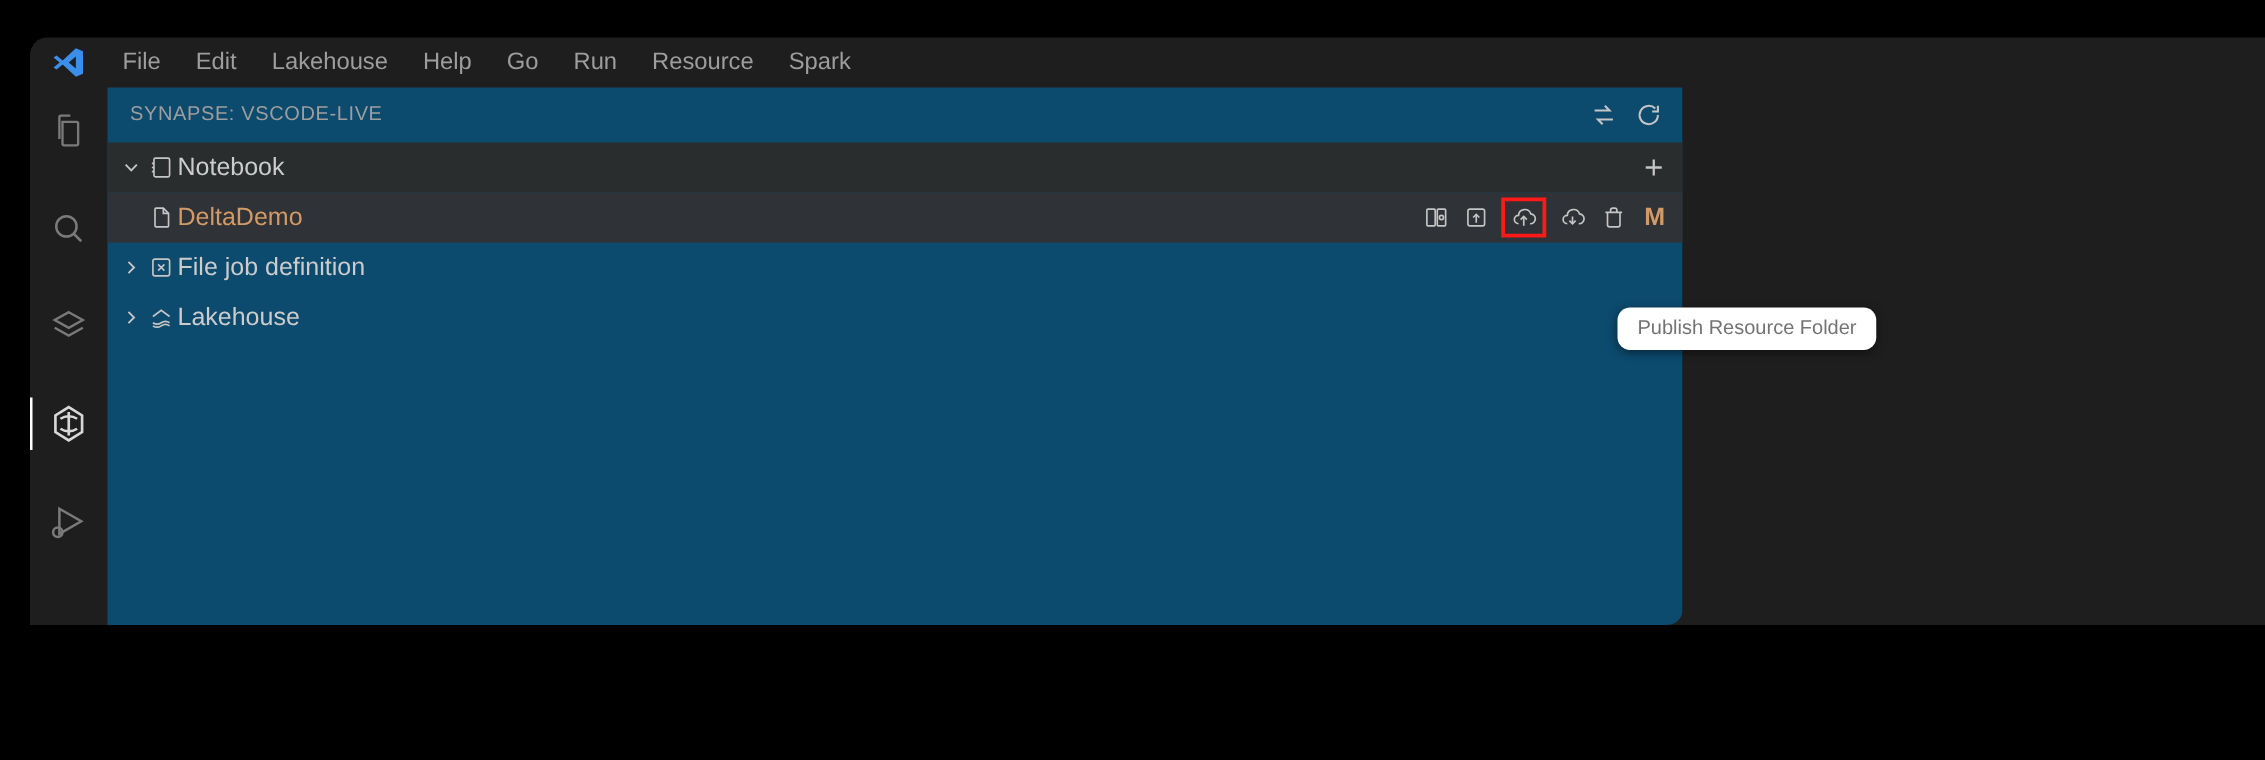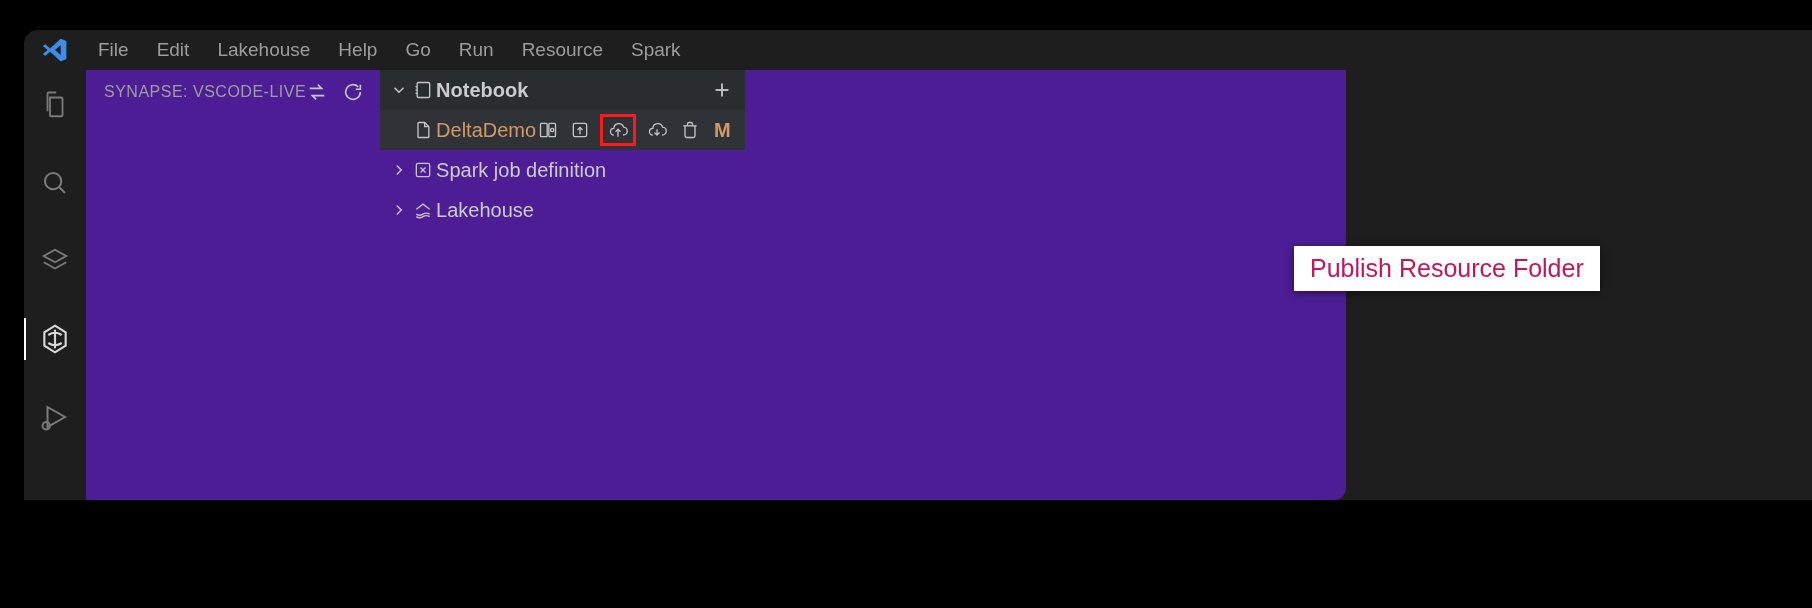--- a/index.html
+++ b/index.html
@@ -58,22 +58,23 @@
   .activitybar .ab-item.active::before {
     content: "";
     position: absolute;
     left: 0; top: 4px; bottom: 4px;
     width: 2px;
     background: #ffffff;
   }
   .sidebar {
     flex: 0 0 1260px;
     width: 1260px;
-    background: #4c1d95;
-    display: flex;
+    background: #0c4a6e;
+    display: flex;
+    flex-direction: column;
     border-radius: 0 0 12px 0;
   }
   .side-header {
     height: 44px;
     display: flex;
     align-items: center;
     padding: 0 16px 0 18px;
     font-size: 16px;
     letter-spacing: 0.5px;
     color: #9e9e9e;
@@ -98,21 +99,21 @@
   }
   .row .row-icon {
     width: 26px; display: flex; justify-content: center; align-items: center;
     color: #c5c5c5;
   }
   .row .label { flex: 1; }
   .row .row-actions { display: flex; align-items: center; gap: 8px; color: #c5c5c5; }
   .row .row-actions .ic { cursor: pointer; padding: 2px; }
   .row.lvl0 { padding-left: 8px; }
   .row.lvl1 { padding-left: 30px; }
-  .row.notebook-row { background: #2a2d2e; font-weight: bold; }
+  .row.notebook-row { background: #2a2d2e; }
   .row.delta-row { background: #2f3236; }
   .row.delta-row .label { color: #d19a66; }
   .badge-m {
     color: #d19a66;
     font-weight: 600;
     padding: 0 4px;
   }
   .highlight-red {
     border: 3px solid #ff1a1a;
     padding: 1px 2px;
@@ -121,25 +122,26 @@
   .content-area {
     flex: 1;
     background: #1e1e1e;
   }
   
   .tooltip {
     position: absolute;
     left: 1270px;
     top: 216px;
     background: #ffffff;
-    color: #be185d;
-    font-size: 25px;
+    color: #737373;
+    font-size: 16px;
     padding: 8px 16px;
     white-space: nowrap;
     box-shadow: 0 2px 8px rgba(0,0,0,.5);
+    border-radius: 10px;
   }
   svg { display: block; }
   .ic { display: inline-flex; }
 </style>
 </head>
 <body>
 
 <div class="window">
 
   <div class="menubar">
@@ -305,21 +307,21 @@
             <svg width="18" height="18" viewBox="0 0 24 24" fill="none" stroke="currentColor" stroke-width="2">
                 <polyline points="9 6 15 12 9 18"></polyline>
               </svg>
           </span>
           <span class="row-icon">
             <svg width="20" height="20" viewBox="0 0 24 24" fill="none" stroke="currentColor" stroke-width="1.6">
               <rect x="4" y="4" width="16" height="16" rx="2"></rect>
                 <path d="M9 9l3 3 3-3M9 15l3-3 3 3"></path>
             </svg>
           </span>
-          <span class="label">Spark job definition</span>
+          <span class="label">File job definition</span>
         </div>
 
         <div class="row lvl0">
           <span class="twisty">
             <svg width="18" height="18" viewBox="0 0 24 24" fill="none" stroke="currentColor" stroke-width="2">
                 <polyline points="9 6 15 12 9 18"></polyline>
               </svg>
           </span>
           <span class="row-icon">
             <svg width="20" height="20" viewBox="0 0 24 24" fill="none" stroke="currentColor" stroke-width="1.6">

